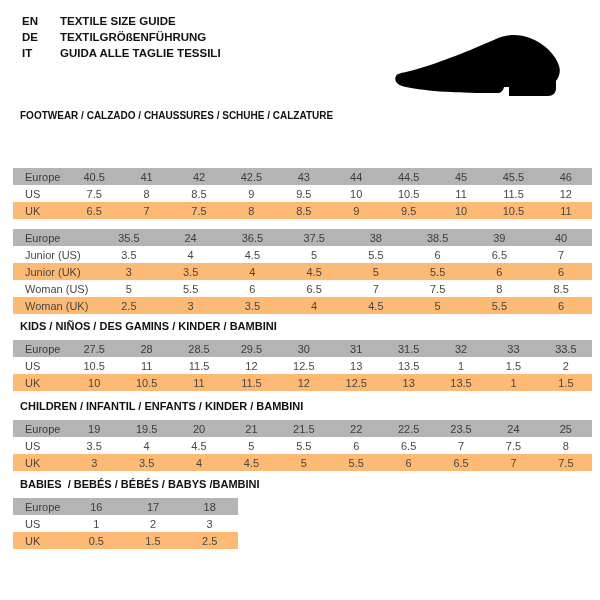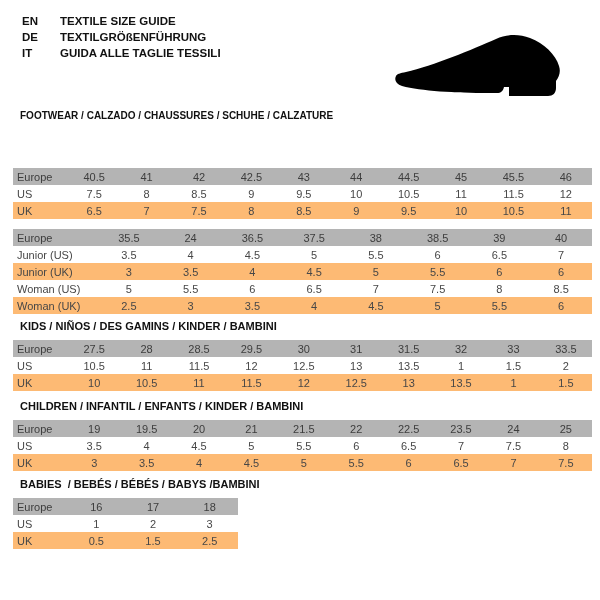--- a/index.html
+++ b/index.html
@@ -14,21 +14,21 @@
   .shoe{position:absolute;left:393px;top:30px;width:184px;height:74px;}
 
   
   .tables{position:absolute;left:13px;top:168px;width:579px;}
   .section{margin:0;}
   .section-title{font-weight:bold;font-size:11px;line-height:13px;margin:0 0 7px 7px;color:#111;white-space:pre;}
   .size-table{width:579px;}
   .trow{display:flex;height:17px;align-items:center;font-size:11px;color:#474747;}
   .trow.europe{background:#b4b4b4;color:#3d3d3d;}
   .trow.alt{background:#fdba74;}
-  .cell-label{width:55px;padding-left:4px;box-sizing:border-box;}
+  .cell-label{width:55px;padding-left:12px;box-sizing:border-box;}
   .cell{flex:1;text-align:center;}
 
   .sec-1{margin-top:10px;}
   .sec-2{margin-top:6px;}
   .sec-3{margin-top:9px;}
   .sec-4{margin-top:7px;}
   .sec-1 .cell-label{width:85px;}
   .sec-4 .size-table{width:225px;}
 </style>
 </head>

